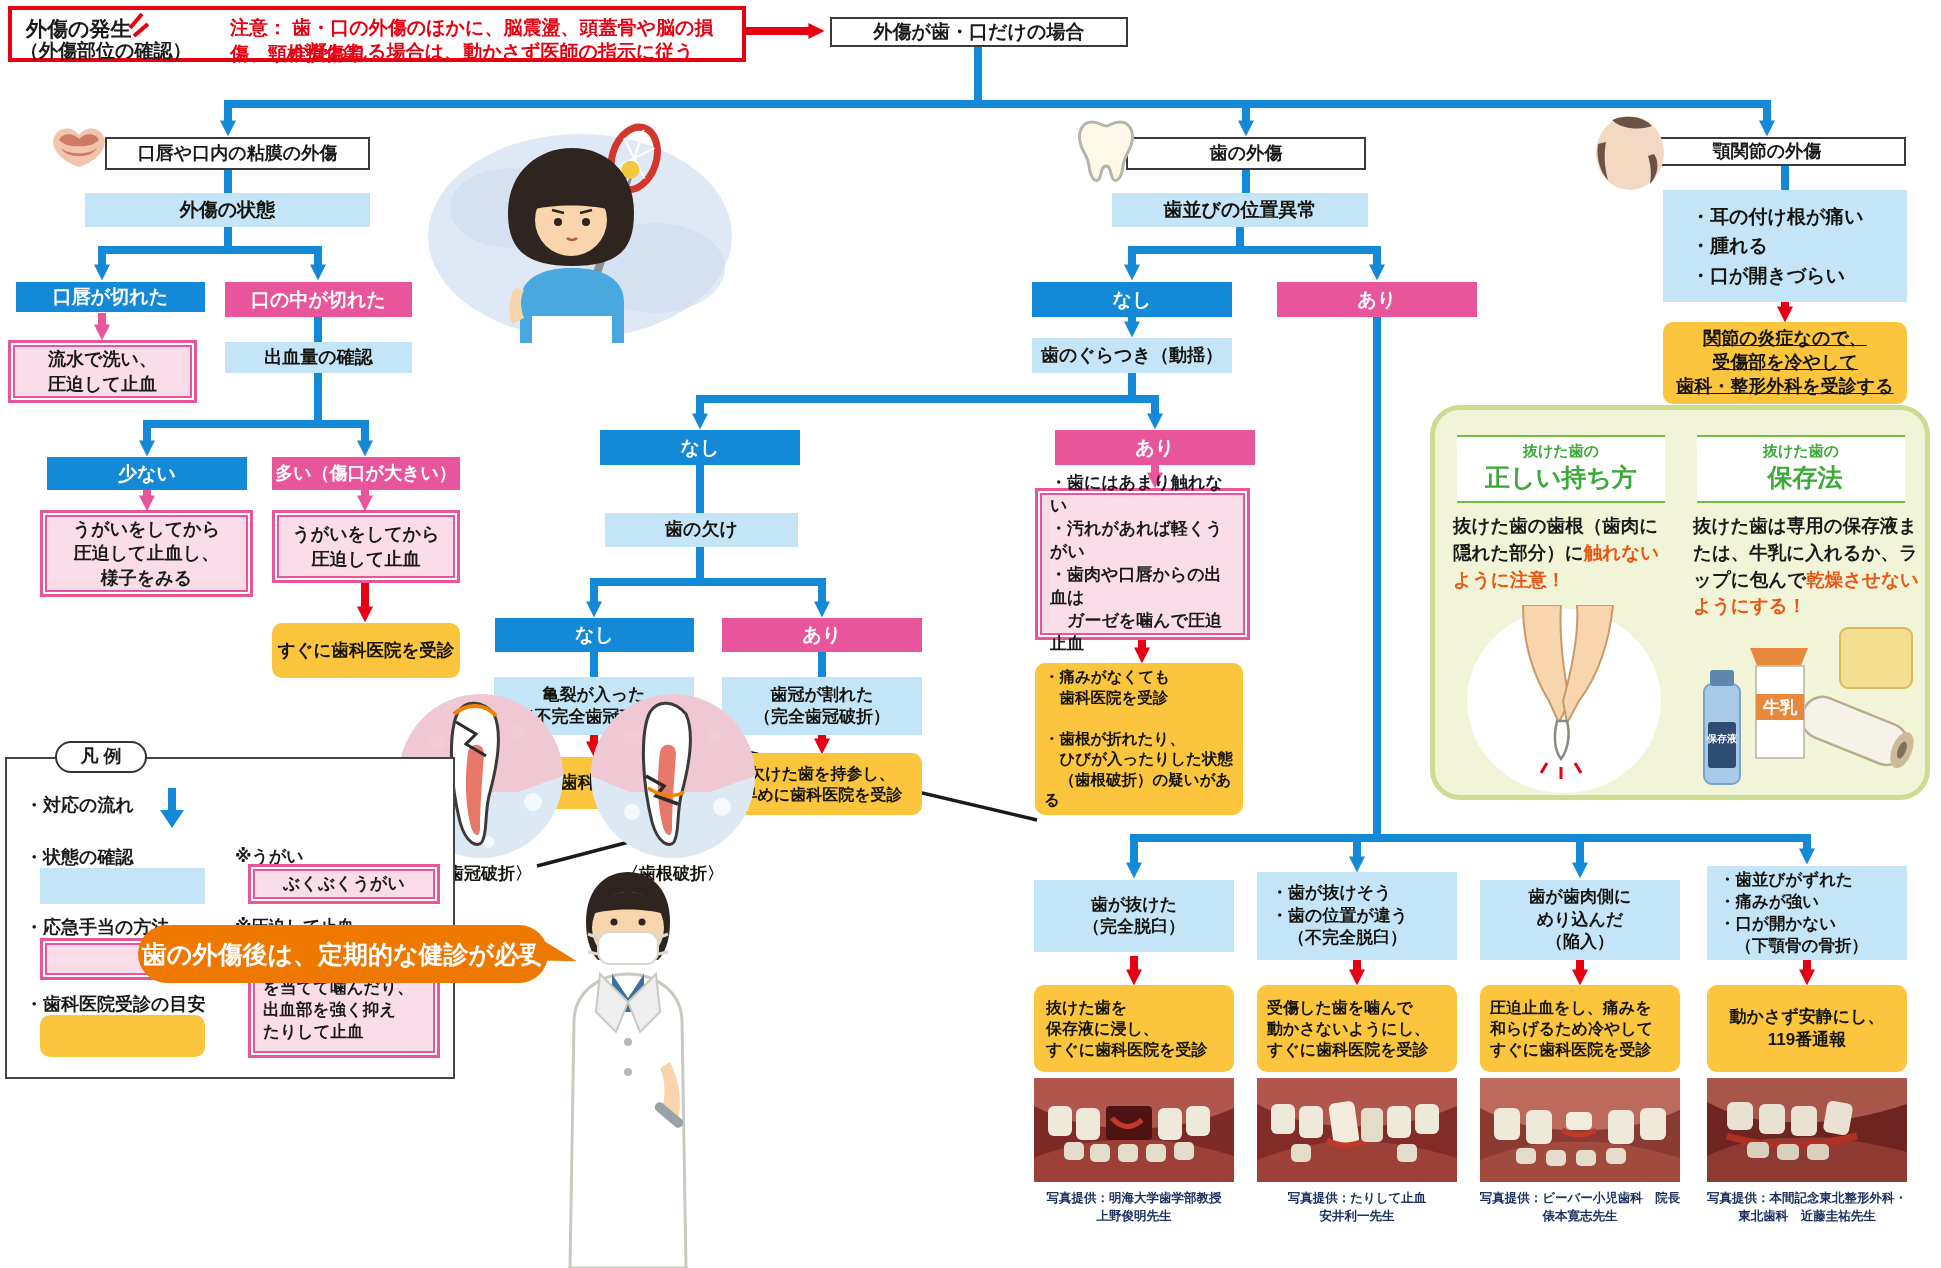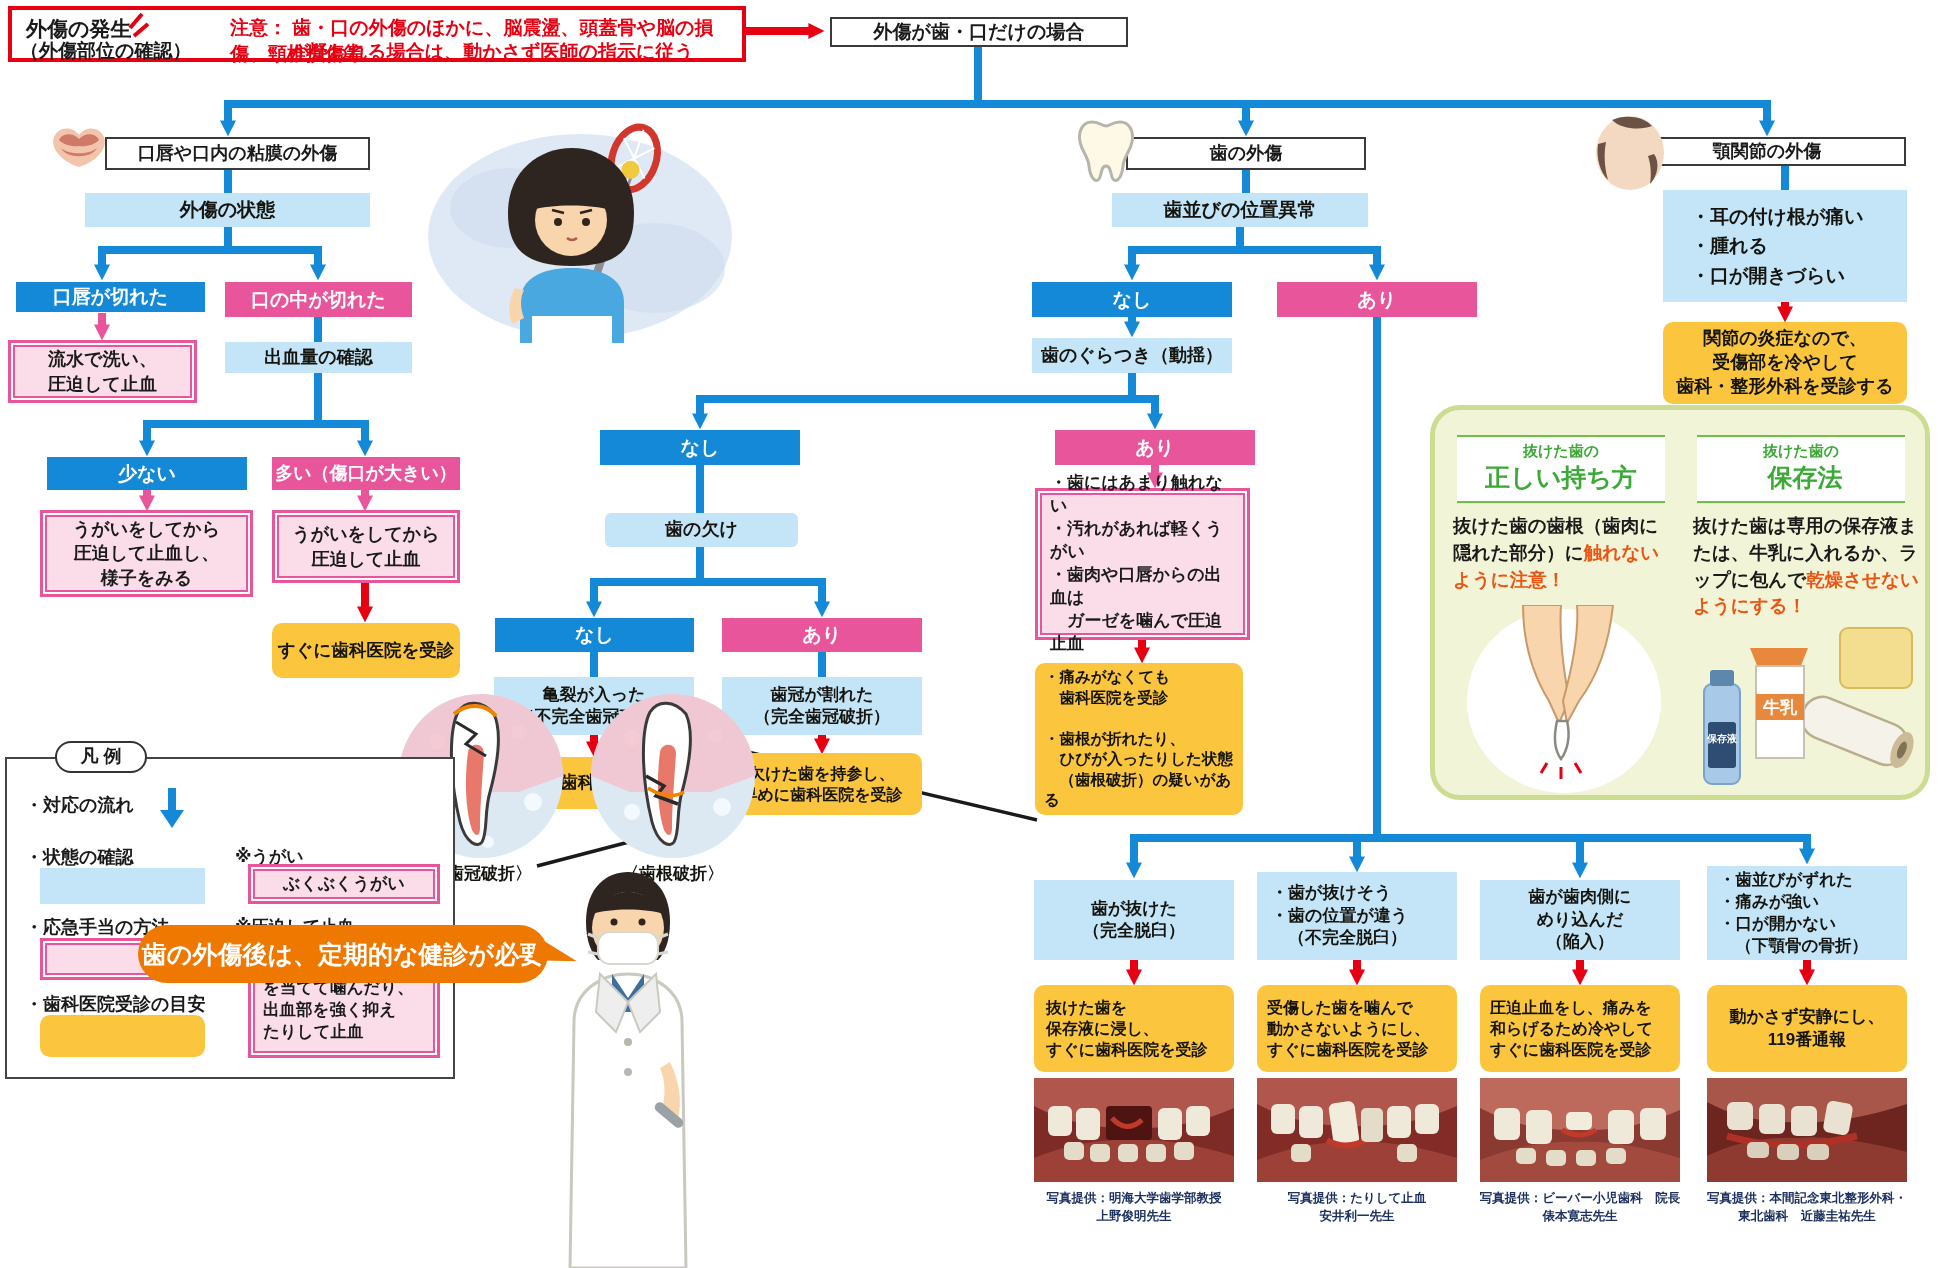--- a/index.html
+++ b/index.html
@@ -162,21 +162,21 @@
   <div class="bx yel" style="left:272px;top:623px;width:188px;height:55px;font-size:17.5px;z-index:2;">すぐに歯科医院を受診</div>
 
   <div class="bx lblue" style="left:1112px;top:193px;width:256px;height:34px;font-size:19px;z-index:2;">歯並びの位置異常</div>
   <div class="bx blue" style="left:1032px;top:282px;width:200px;height:35px;font-size:19px;z-index:2;">なし</div>
   <div class="bx pinkb" style="left:1277px;top:282px;width:200px;height:35px;font-size:19px;z-index:2;">あり</div>
   <div class="bx lblue" style="left:1032px;top:338px;width:200px;height:35px;font-size:18px;z-index:2;">歯のぐらつき（動揺）</div>
 
   <div class="bx blue" style="left:600px;top:430px;width:200px;height:35px;font-size:19px;z-index:2;">なし</div>
   <div class="bx pinkb" style="left:1055px;top:430px;width:200px;height:35px;font-size:19px;z-index:2;">あり</div>
 
-  <div class="bx lblue" style="left:605px;top:513px;width:193px;height:34px;font-size:18px;z-index:2;border-radius:6px;">歯の欠け</div>
+  <div class="bx lblue" style="left:605px;top:513px;width:193px;height:34px;font-size:18px;z-index:2;">歯の欠け</div>
   <div class="bx blue" style="left:495px;top:618px;width:199px;height:34px;font-size:19px;z-index:2;">なし</div>
   <div class="bx pinkb" style="left:722px;top:618px;width:200px;height:34px;font-size:19px;z-index:2;">あり</div>
 
   <div class="bx lblue pre" style="left:494px;top:677px;width:200px;height:58px;font-size:17px;z-index:2;">亀裂が入った
 （不完全歯冠破折）</div>
   <div class="bx lblue pre" style="left:722px;top:677px;width:200px;height:58px;font-size:17px;z-index:2;">歯冠が割れた
 （完全歯冠破折）</div>
   <div class="bx yel" style="left:496px;top:757px;width:198px;height:52px;font-size:17.5px;z-index:2;">早めに歯科医院を受診</div>
   <div class="bx yel pre" style="left:722px;top:753px;width:200px;height:62px;font-size:16px;z-index:2;">欠けた歯を持参し、
 早めに歯科医院を受診</div>
@@ -223,21 +223,21 @@
     <path d="M60 20 C50 40 52 90 62 130 C68 152 80 156 84 150 C90 140 86 120 92 100 C100 70 104 40 96 22 C84 8 68 8 60 20 Z" fill="#fff" stroke="#3a3a3a" stroke-width="3"></path>
     <path d="M70 60 C66 90 68 120 74 138 C78 146 82 144 82 136 C82 118 84 90 86 62 C86 50 72 50 70 60 Z" fill="#e8796a"></path>
     <path d="M56 84 L74 94 L66 104 L88 112" stroke="#2a2a2a" stroke-width="3.5" fill="none"></path>
     <path d="M58 96 C70 104 84 106 94 100" stroke="#f08300" stroke-width="3.5" fill="none"></path>
   </svg>
   <div class="cap" style="left:590px;top:862px;width:166px;font-size:17px;color:#15140f;">〈歯根破折〉</div>
 
   <div class="bx lblue pre left" style="left:1663px;top:190px;width:244px;height:112px;font-size:19px;line-height:1.55;padding-left:28px;z-index:2;">・耳の付け根が痛い
 ・腫れる
 ・口が開きづらい</div>
-  <div class="bx yel pre" style="left:1663px;top:322px;width:244px;height:82px;font-size:18px;z-index:2;">関節の炎症なので、
+  <div class="bx yel pre" style="left:1663px;top:322px;width:244px;height:82px;font-size:18px;z-index:2;text-decoration:underline;">関節の炎症なので、
 受傷部を冷やして
 歯科・整形外科を受診する</div>
 
   <div class="abs" style="left:1430px;top:405px;width:500px;height:395px;background:#f1f4d6;border:5px solid #ccdd92;border-radius:30px;z-index:2;">
     <div class="abs" style="left:22px;top:25px;width:208px;height:68px;background:#fff;border-top:2px solid #6fbf44;border-bottom:2px solid #6fbf44;text-align:center;">
       <div style="font-size:15px;font-weight:700;color:#3aa935;margin-top:5px;">抜けた歯の</div>
       <div style="font-size:25px;font-weight:700;color:#3aa935;">正しい持ち方</div>
     </div>
     <div class="abs" style="left:262px;top:25px;width:208px;height:68px;background:#fff;border-top:2px solid #6fbf44;border-bottom:2px solid #6fbf44;text-align:center;">
       <div style="font-size:15px;font-weight:700;color:#3aa935;margin-top:5px;">抜けた歯の</div>
@@ -271,21 +271,21 @@
       <rect x="66" y="56" width="48" height="92" fill="#fff" stroke="#c9c2b2" stroke-width="2"></rect>
       <rect x="66" y="84" width="48" height="26" fill="#e8883c"></rect>
       <text x="90" y="103" text-anchor="middle" font-size="17" font-weight="bold" fill="#fff">牛乳</text>
       <rect x="14" y="74" width="36" height="100" rx="8" fill="#a8c9e8" stroke="#7ba3c9" stroke-width="2"></rect>
       <rect x="20" y="60" width="24" height="16" rx="3" fill="#5d87ad"></rect>
       <rect x="18" y="112" width="28" height="46" rx="3" fill="#2f4d73"></rect>
       <text x="32" y="132" text-anchor="middle" font-size="10" font-weight="bold" fill="#fff">保存液</text>
     </svg>
   </div>
 
-  <div class="bx lblue pre" style="left:1034px;top:880px;width:200px;height:80px;font-size:17px;z-index:2;">歯が抜けた
+  <div class="bx lblue pre" style="left:1034px;top:880px;width:200px;height:72px;font-size:17px;z-index:2;">歯が抜けた
 （完全脱臼）</div>
   <div class="bx lblue pre left" style="left:1257px;top:872px;width:200px;height:88px;font-size:17px;padding-left:14px;z-index:2;">・歯が抜けそう
 ・歯の位置が違う
 　（不完全脱臼）</div>
   <div class="bx lblue pre" style="left:1480px;top:880px;width:200px;height:80px;font-size:17px;z-index:2;">歯が歯肉側に
 めり込んだ
 （陥入）</div>
   <div class="bx lblue pre left" style="left:1707px;top:866px;width:200px;height:94px;font-size:16.5px;padding-left:12px;z-index:2;font-family:Liberation Serif, serif;">・歯並びがずれた
 ・痛みが強い
 ・口が開かない

